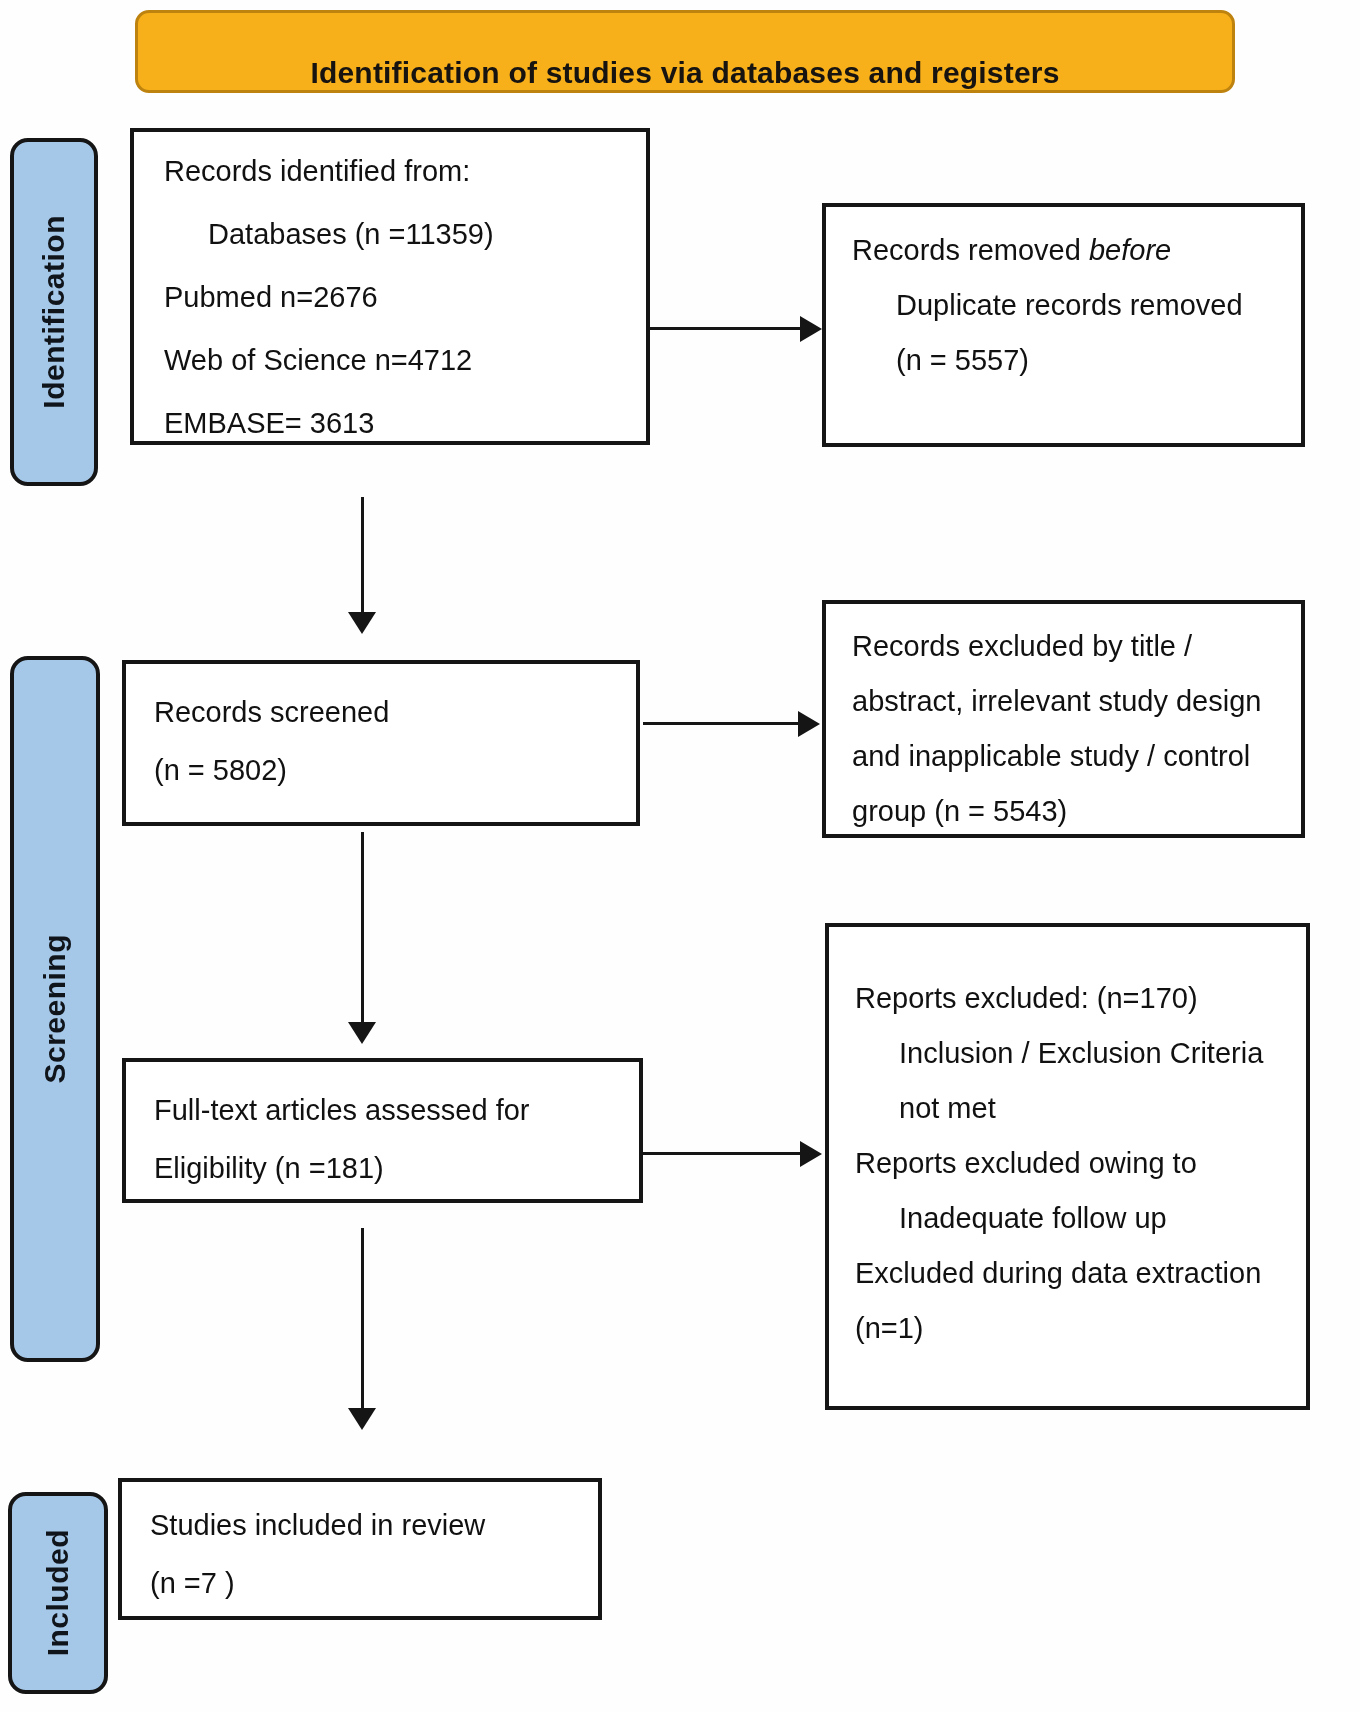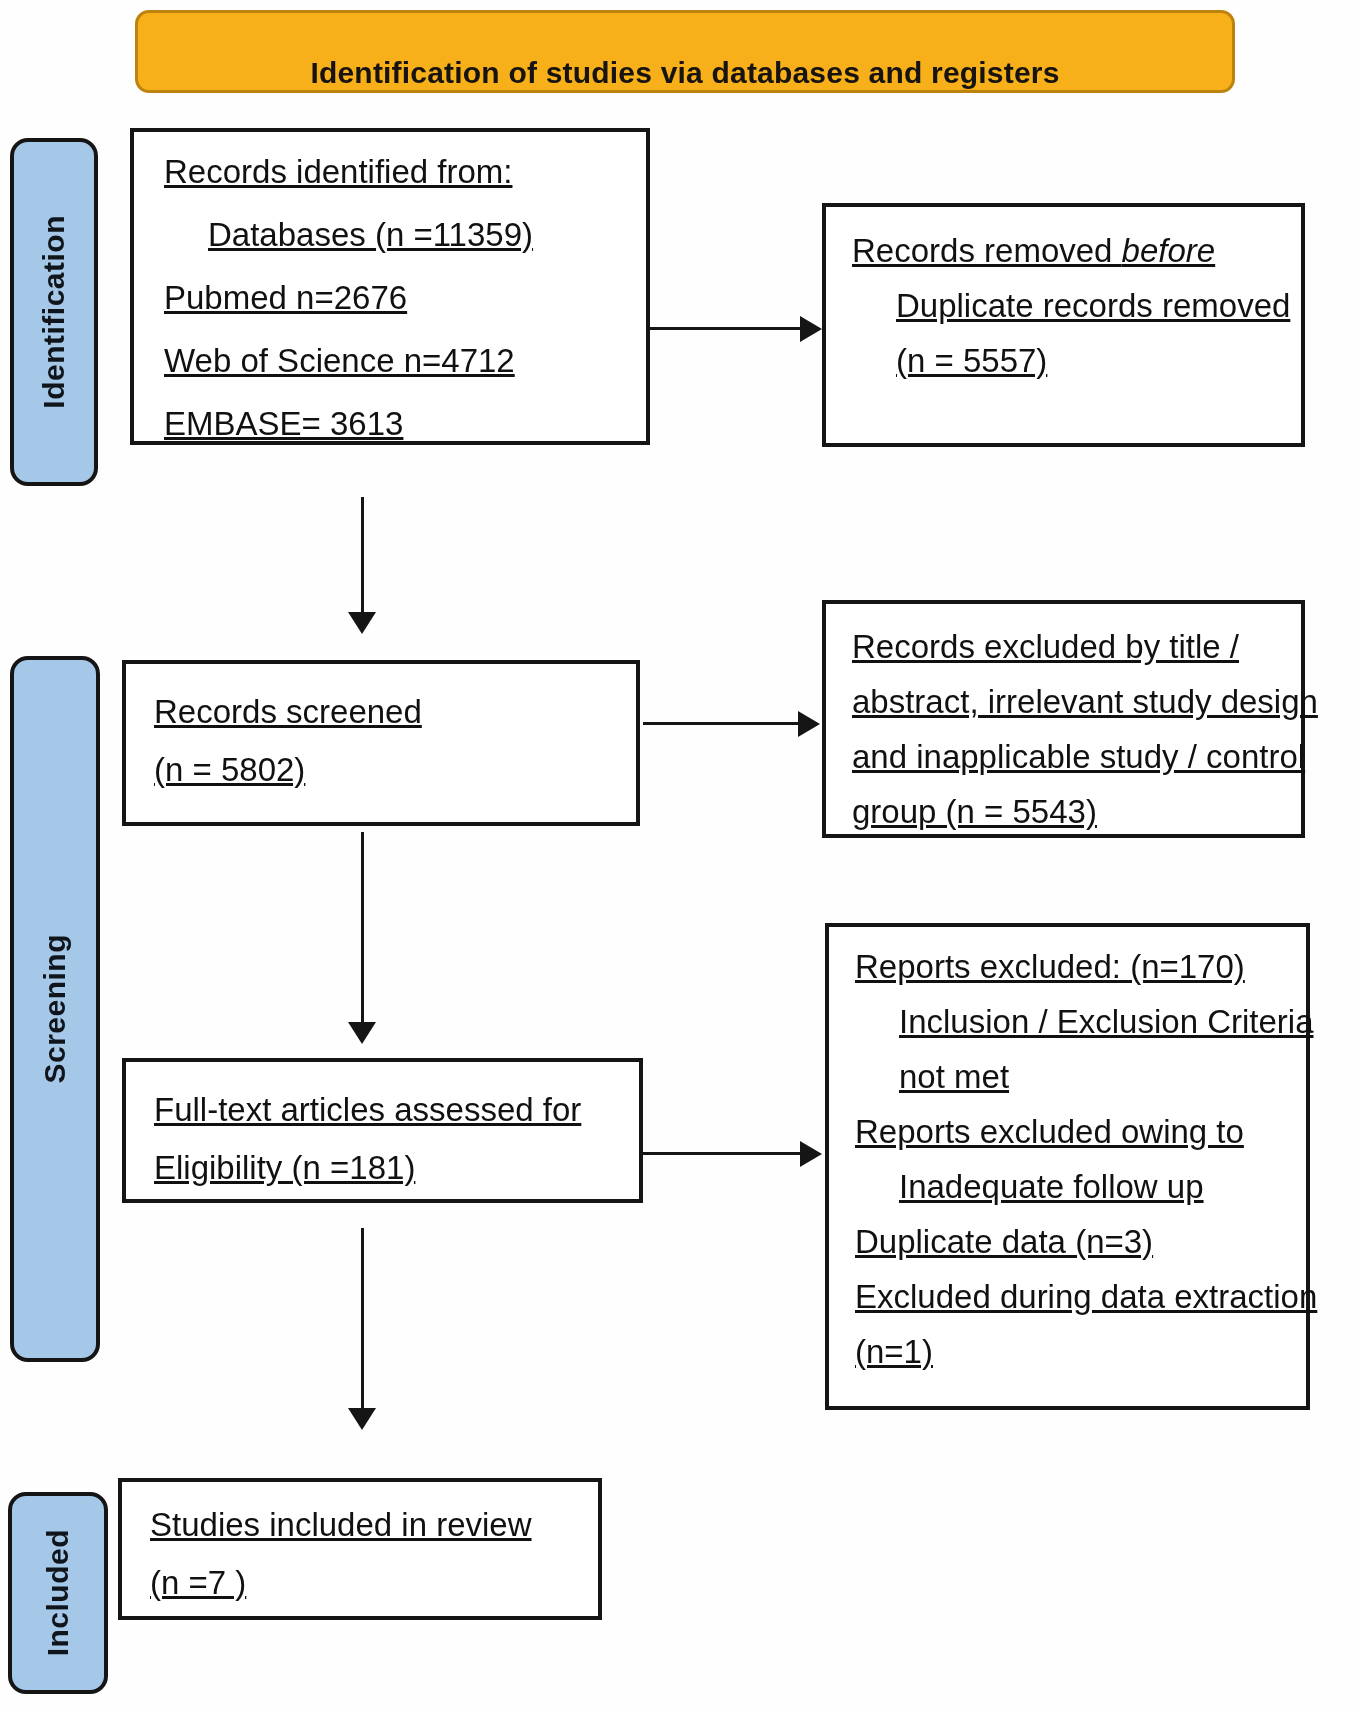--- a/index.html
+++ b/index.html
@@ -47,44 +47,43 @@
   }
   .stage-identification { left: 10px; top: 138px; width: 88px;  height: 348px; }
   .stage-screening      { left: 10px; top: 656px; width: 90px;  height: 706px; }
   .stage-included       { left: 8px;  top: 1492px; width: 100px; height: 202px; }
 
   
   .box {
     position: absolute;
     background: #ffffff;
     border: 4px solid var(--box-border, #151515);
-    font-size: 33px;
+    font-size: 29px;
     color: var(--text, #111111);
-    text-decoration: underline;
   }
   .box .line { white-space: nowrap; }
   .box .line.indent-1 { padding-left: 44px; }
   .box em { font-style: italic; }
 
   .box-records-identified { left: 130px; top: 128px;  width: 520px; height: 317px; padding: 8px 0 0 30px;  }
   .box-records-identified .line { line-height: 63px; }
 
   .box-records-removed    { left: 822px; top: 203px;  width: 483px; height: 244px; padding: 16px 0 0 26px; }
   .box-records-removed .line { line-height: 55px; }
 
   .box-records-screened   { left: 122px; top: 660px;  width: 518px; height: 166px; padding: 19px 0 0 28px; }
   .box-records-screened .line { line-height: 58px; }
 
   .box-records-excluded   { left: 822px; top: 600px;  width: 483px; height: 238px; padding: 15px 0 0 26px; }
   .box-records-excluded .line { line-height: 55px; }
 
   .box-fulltext-assessed  { left: 122px; top: 1058px; width: 521px; height: 145px; padding: 19px 0 0 28px; }
   .box-fulltext-assessed .line { line-height: 58px; }
 
-  .box-reports-excluded   { left: 825px; top: 923px;  width: 485px; height: 487px; padding: 12px 0 0 26px; }
+  .box-reports-excluded   { left: 825px; top: 923px;  width: 485px; height: 487px; padding: 44px 0 0 26px; }
   .box-reports-excluded .line { line-height: 55px; }
 
   .box-studies-included   { left: 118px; top: 1478px; width: 484px; height: 142px; padding: 14px 0 0 28px; }
   .box-studies-included .line { line-height: 58px; }
 
   
   .arrow-line {
     position: absolute;
     background: var(--arrow, #151515);
   }
@@ -167,21 +166,20 @@
       <div class="line indent-0"><span>Full-text articles assessed for</span></div>
       <div class="line indent-0"><span>Eligibility (n =181)</span></div>
     </div>
 
   <div class="box box-reports-excluded">
       <div class="line indent-0"><span>Reports excluded: (n=170)</span></div>
       <div class="line indent-1"><span>Inclusion / Exclusion Criteria</span></div>
       <div class="line indent-1"><span>not met</span></div>
       <div class="line indent-0"><span>Reports excluded owing to</span></div>
       <div class="line indent-1"><span>Inadequate follow up</span></div>
-      <div class="line indent-0"><span>Duplicate data (n=3)</span></div>
       <div class="line indent-0"><span>Excluded during data extraction</span></div>
       <div class="line indent-0"><span>(n=1)</span></div>
     </div>
 
   <div class="box box-studies-included">
       <div class="line indent-0"><span>Studies included in review</span></div>
       <div class="line indent-0"><span>(n =7 )</span></div>
     </div>
 
   <div class="arrow-line a1-line"></div>

